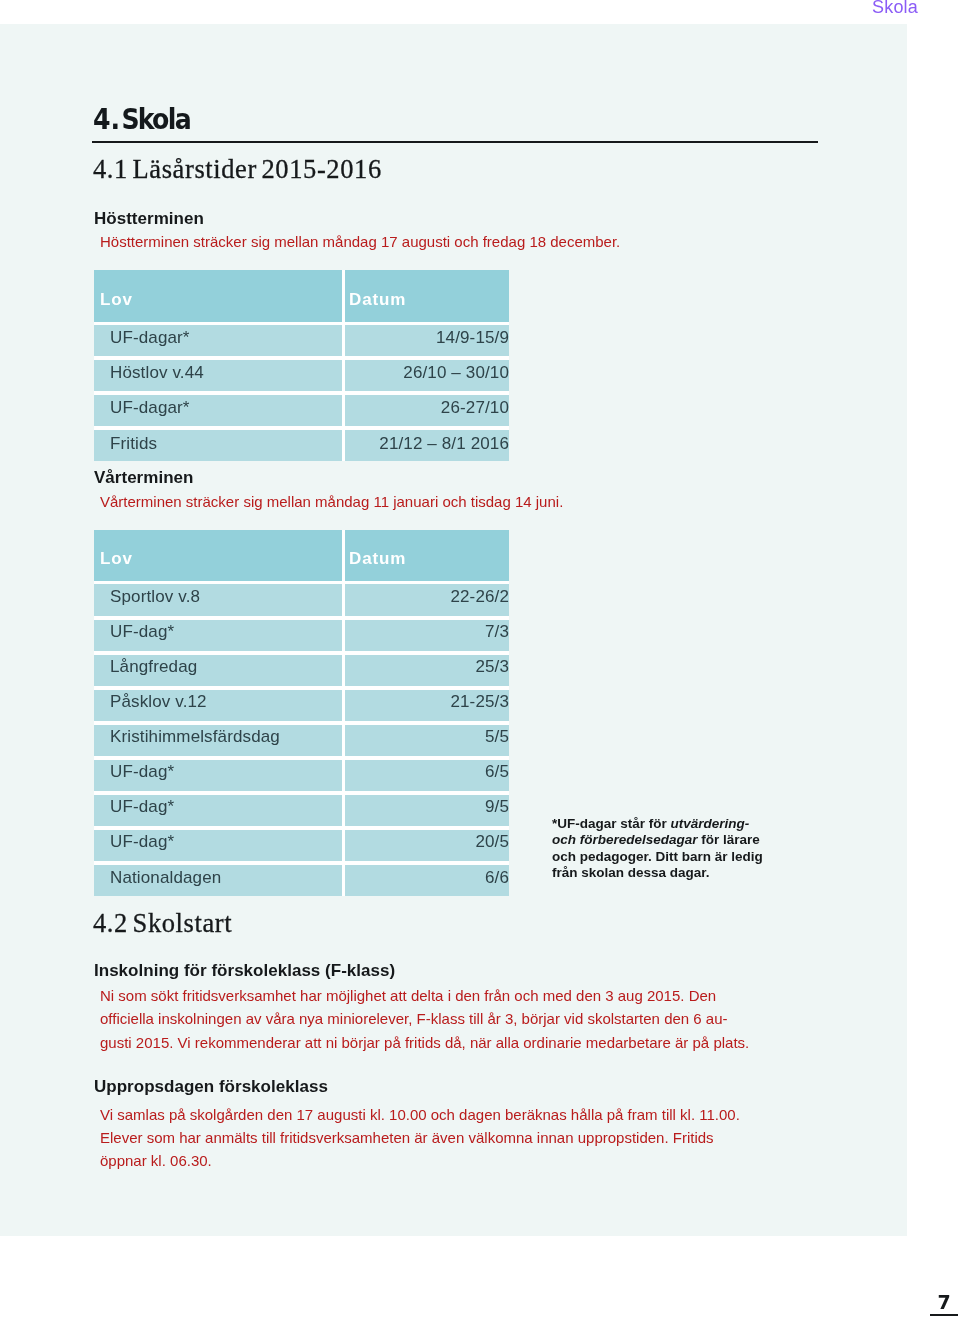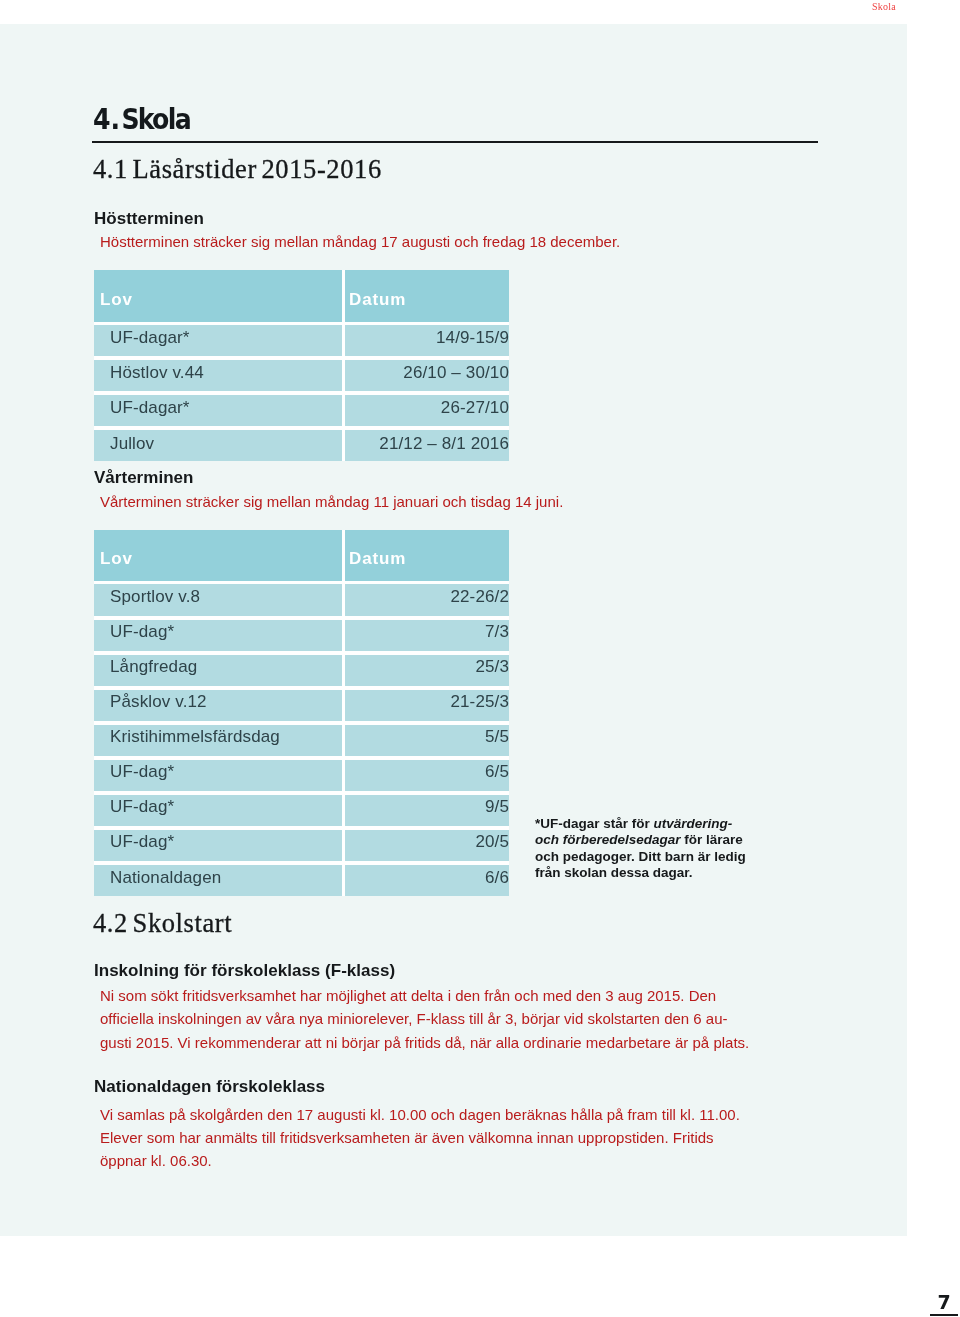--- a/index.html
+++ b/index.html
@@ -18,25 +18,24 @@
     text-rendering: optimizeLegibility;
     font-kerning: normal;
     transform: translateZ(0);
   }
 
   
   .running-head {
     position: absolute;
     top: -0.5px;
     left: 872px;
-    font-size: 10px;
+    font-size: 18px;
     line-height: 14px;
     letter-spacing: 0.2px;
-    color: #ef4444;
-    font-family: Liberation Serif, serif;
+    color: #8b5cf6;
   }
 
   
   .panel {
     position: absolute;
     left: 0;
     top: 23.5px;
     width: 907px;
     height: 1212px;
     background: #eff6f5;
@@ -198,21 +197,21 @@
       </tr>
       <tr>
         <td class="c1">Höstlov v.44</td>
         <td class="c2">26/10 – 30/10</td>
       </tr>
       <tr>
         <td class="c1">UF-dagar*</td>
         <td class="c2">26-27/10</td>
       </tr>
       <tr>
-        <td class="c1">Jullov</td>
+        <td class="c1">Fritids</td>
         <td class="c2">21/12 – 8/1 2016</td>
       </tr>
     </tbody>
 </table>
 
 <div class="sub-head" style="top:468.5px">Vårterminen</div>
 <div class="para" style="top:489.5px">
     <span>Vårterminen sträcker sig mellan måndag 11 januari och tisdag 14 juni.</span>
   </div>
 
@@ -256,37 +255,37 @@
         <td class="c1">UF-dag*</td>
         <td class="c2">20/5</td>
       </tr>
       <tr>
         <td class="c1">Nationaldagen</td>
         <td class="c2">6/6</td>
       </tr>
     </tbody>
 </table>
 
-<div class="footnote" id="footnote" style="left:535px; top:815.5px">
+<div class="footnote" id="footnote" style="left:552px; top:815.5px">
     <span><span style="display: inline;">*UF-dagar står för </span><i style="display: inline;">utvärdering-</i></span>
     <span><i style="display: inline;">och förberedelsedagar</i><span style="display: inline;"> för lärare</span></span>
     <span><span style="display: inline;">och pedagoger. Ditt barn är ledig</span></span>
     <span><span style="display: inline;">från skolan dessa dagar.</span></span>
   </div>
 
 <div class="section-title" style="top:909.5px"><span>4.2</span><span class="sp"> </span><span>Skolstart</span></div>
 
 <div class="sub-head" style="top:962px">Inskolning för förskoleklass (F-klass)</div>
 <div class="para" style="top:984px">
   <span>Ni som sökt fritidsverksamhet har möjlighet att delta i den från och med den 3 aug 2015. Den</span>
   <span>officiella inskolningen av våra nya miniorelever, F-klass till år 3, börjar vid skolstarten den 6 au-</span>
   <span>gusti 2015. Vi rekommenderar att ni börjar på fritids då, när alla ordinarie medarbetare är på plats.</span>
 </div>
 
-<div class="sub-head" style="top:1078px">Nationaldagen förskoleklass</div>
+<div class="sub-head" style="top:1078px">Uppropsdagen förskoleklass</div>
 <div class="para" style="top:1102.5px">
   <span>Vi samlas på skolgården den 17 augusti kl. 10.00 och dagen beräknas hålla på fram till kl. 11.00.</span>
   <span>Elever som har anmälts till fritidsverksamheten är även välkomna innan uppropstiden. Fritids</span>
   <span>öppnar kl. 06.30.</span>
 </div>
 
 <div class="page-number">7</div>
 <div class="page-rule"></div>
 
 </body></html>

